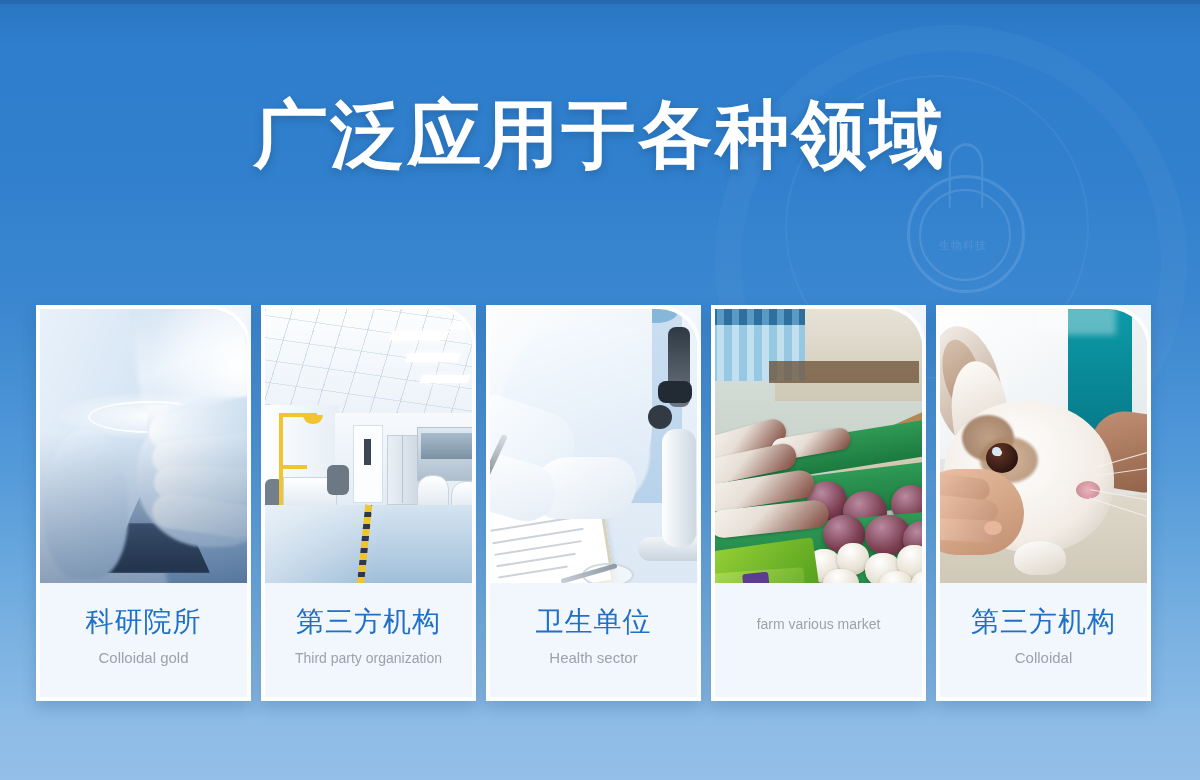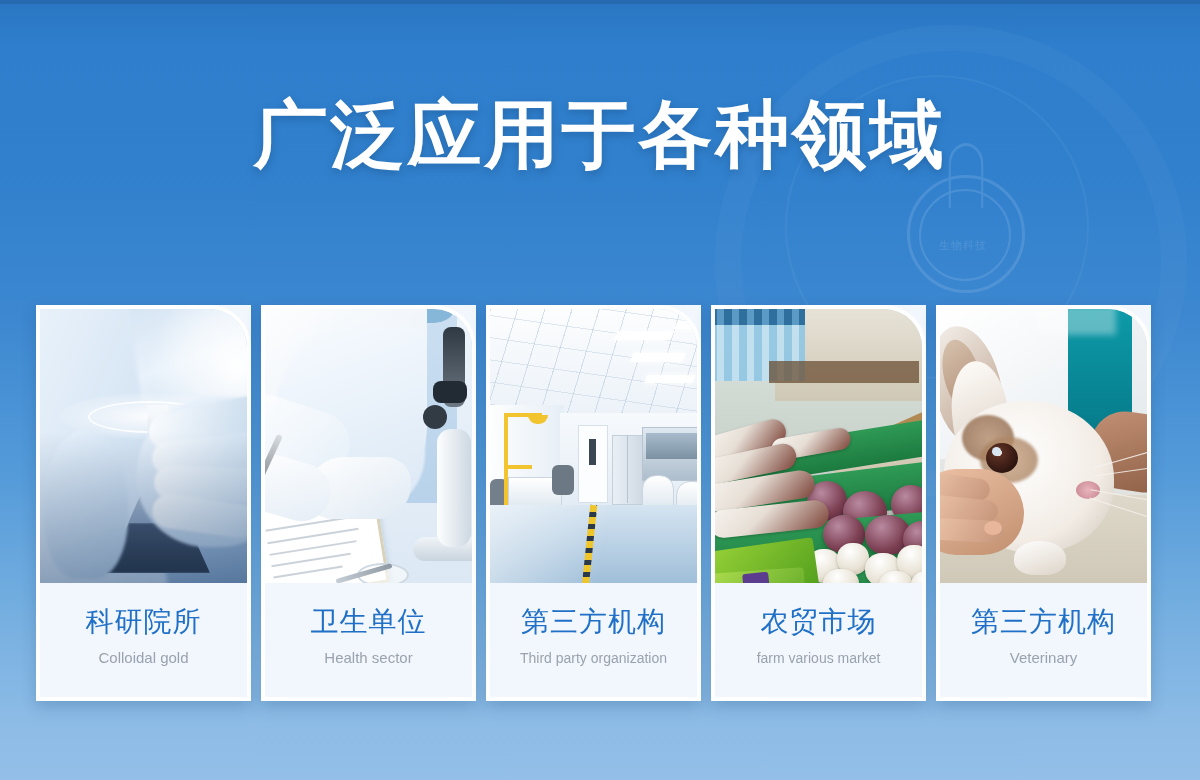--- a/index.html
+++ b/index.html
@@ -301,55 +301,20 @@
       </div>
       <div class="card-body">
         <div class="card-title">科研院所</div>
         <div class="card-sub">Colloidal gold</div>
       </div>
     </div>
 
     <div class="card">
       <div class="card-photo">
         <div class="photo-inner">
-          <div class="p2">
-            <div class="shirt"></div>
-              <div class="collar"></div>
-            <div class="coat"></div>
-              <div class="coat2"></div>
-            <div class="armL"></div>
-            <div class="clip"></div>
-              <div class="clipEdge"></div>
-            <div class="line" style="left:0px;top:214px;width:86px;"></div>
-            <div class="line" style="left:2px;top:226px;width:92px;"></div>
-            <div class="line" style="left:4px;top:238px;width:88px;"></div>
-            <div class="line" style="left:6px;top:250px;width:80px;"></div>
-            <div class="line" style="left:8px;top:262px;width:70px;"></div>
-            <div class="glove"></div>
-            <div class="glove2"></div>
-            <div class="pen"></div>
-            <div class="mic-base"></div>
-            <div class="mic-arm"></div>
-            <div class="mic-head"></div>
-            <div class="mic-eye"></div>
-            <div class="mic-knob"></div>
-            <div class="dish"></div>
-            <div class="tool"></div>
-          </div>
-        </div>
-      </div>
-      <div class="card-body">
-        <div class="card-title">卫生单位</div>
-        <div class="card-sub">Health sector</div>
-      </div>
-    </div>
-
-    <div class="card">
-      <div class="card-photo">
-        <div class="photo-inner">
           <div class="p3">
             <div class="ceil"></div>
               <div class="ceilgrid"></div>
             <div class="lamp l1"></div>
               <div class="lamp l2"></div>
             <div class="lamp l3"></div>
               <div class="lamp l4"></div>
             <div class="wallL"></div>
               <div class="wallB"></div>
             <div class="door"></div>
@@ -369,20 +334,55 @@
               <div class="shower3"></div>
             <div class="floor"></div>
               <div class="floorsheen"></div>
             <div class="yellow"></div>
           </div>
         </div>
       </div>
       <div class="card-body">
         <div class="card-title">第三方机构</div>
         <div class="card-sub sm">Third party organization</div>
+      </div>
+    </div>
+
+    <div class="card">
+      <div class="card-photo">
+        <div class="photo-inner">
+          <div class="p2">
+            <div class="shirt"></div>
+              <div class="collar"></div>
+            <div class="coat"></div>
+              <div class="coat2"></div>
+            <div class="armL"></div>
+            <div class="clip"></div>
+              <div class="clipEdge"></div>
+            <div class="line" style="left:0px;top:214px;width:86px;"></div>
+            <div class="line" style="left:2px;top:226px;width:92px;"></div>
+            <div class="line" style="left:4px;top:238px;width:88px;"></div>
+            <div class="line" style="left:6px;top:250px;width:80px;"></div>
+            <div class="line" style="left:8px;top:262px;width:70px;"></div>
+            <div class="glove"></div>
+            <div class="glove2"></div>
+            <div class="pen"></div>
+            <div class="mic-base"></div>
+            <div class="mic-arm"></div>
+            <div class="mic-head"></div>
+            <div class="mic-eye"></div>
+            <div class="mic-knob"></div>
+            <div class="dish"></div>
+            <div class="tool"></div>
+          </div>
+        </div>
+      </div>
+      <div class="card-body">
+        <div class="card-title">卫生单位</div>
+        <div class="card-sub">Health sector</div>
       </div>
     </div>
 
     <div class="card">
       <div class="card-photo">
         <div class="photo-inner">
           <div class="p4">
             <div class="bgwall"></div>
             <div class="bottles"></div>
               <div class="bottlecap"></div>
@@ -411,21 +411,20 @@
               <div class="garlic g5"></div>
               <div class="garlic g6"></div>
             <div class="garlic g7"></div>
             <div class="green"></div>
               <div class="green2"></div>
               <div class="pkg"></div>
           </div>
         </div>
       </div>
       <div class="card-body">
-        <div class="card-title">农贸市场</div>
         <div class="card-sub sm">farm various market</div>
       </div>
     </div>
 
     <div class="card">
       <div class="card-photo">
         <div class="photo-inner">
           <div class="p5">
             <div class="coat"></div>
             <div class="scrub"></div>
@@ -449,18 +448,18 @@
             <div class="fing hf1"></div>
               <div class="fing hf2"></div>
               <div class="fing hf3"></div>
             <div class="nail"></div>
             <div class="paw"></div>
           </div>
         </div>
       </div>
       <div class="card-body">
         <div class="card-title">第三方机构</div>
-        <div class="card-sub">Veterinary</div>
+        <div class="card-sub">Colloidal</div>
       </div>
     </div>
 
   </div>
 </div>
 
 </body></html>

